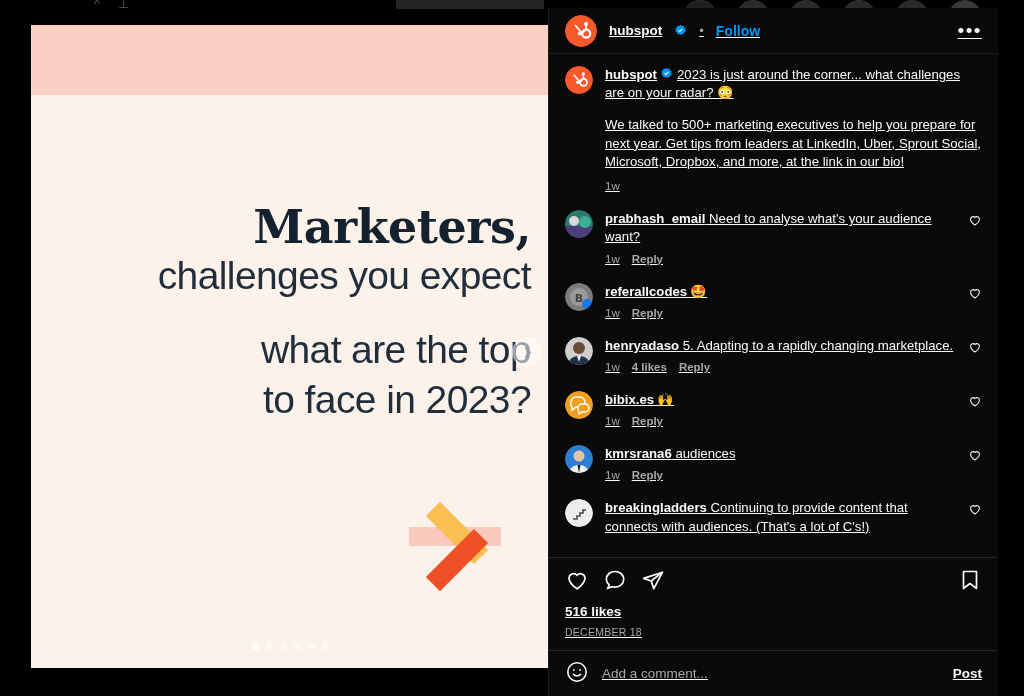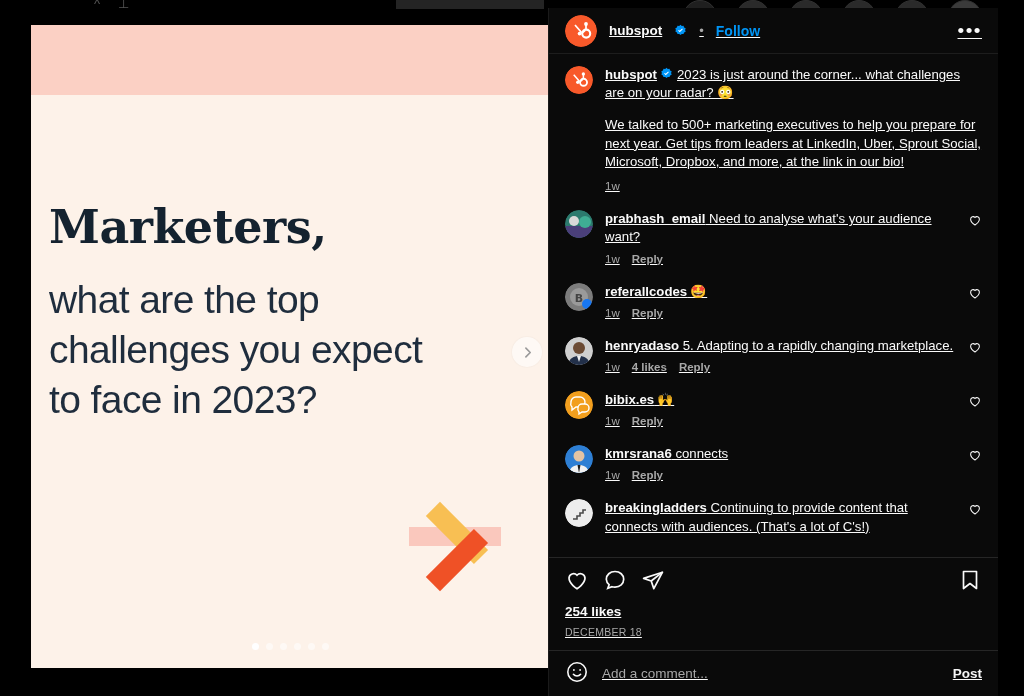--- a/index.html
+++ b/index.html
@@ -20,21 +20,21 @@
   .glyph-top { position:absolute; top:-4px; color:#555; font-size:13px; }
 
   
   .media {
     position:absolute; left:31px; top:25px; width:518px; height:643px;
     background:#fdf2e9; overflow:hidden;
   }
   .media-pinkband { position:absolute; left:0; top:0; width:100%; height:70px; background:#fbd0c4; }
   .media-copy {
     position:absolute; left:0; top:178px; width:100%;
-    text-align:left; color:#1c2b3a; padding:0 18px;
+    text-align:right; color:#1c2b3a; padding:0 18px;
   }
   .line-serif {
     font-family:"DejaVu Serif", serif; font-weight:700;
     font-size:46px; letter-spacing:-0.5px; line-height:1.05; color:#14222f;
   }
   .line-sans {
     font-family:"Liberation Sans", sans-serif; font-weight:400;
     font-size:39px; line-height:1.28; color:#1f2d3d; letter-spacing:-0.6px;
   }
   .l1 { margin-top:24px; }
@@ -141,22 +141,22 @@
     <span class="glyph-top" style="left:94px;">^</span>
     <span class="glyph-top" style="left:118px;">⊥</span>
     <div style="position:absolute;left:396px;top:0;width:148px;height:9px;background:#242424;"></div>
   </div>
 
   <div class="media">
     <div class="media-pinkband"></div>
 
     <div class="media-copy">
       <div class="line-serif">Marketers,</div>
+      <div class="line-sans">challenges you expect</div>
       <div class="line-sans l1">what are the top</div>
-      <div class="line-sans">challenges you expect</div>
       <div class="line-sans">to face in 2023?</div>
     </div>
 
     <div class="arrow-wrap">
       <div class="arrow-shaft"></div>
       <div class="arrow-up"></div>
       <div class="arrow-dn"></div>
     </div>
 
     <div class="dots">
@@ -355,21 +355,21 @@
               <g clip-path="url(#c5)">
                 <rect width="28" height="28" fill="#2e7fd4"></rect>
                 <circle cx="14" cy="11" r="5.5" fill="#e4c4a4"></circle>
                 <path d="M4 28c1-6 5.5-8 10-8s9 2 10 8z" fill="#f2f2f2"></path>
                 <path d="M12.5 20h3l-1.5 8z" fill="#1b1b1b"></path>
               </g>
             </svg>
           </span>
           <div class="cmt-main">
             <div class="cmt-text">
-              <span class="uname">kmrsrana6</span><span> connects</span>
+              <span class="uname">kmrsrana6</span><span> audiences</span>
             </div>
             <div class="cmt-meta">
               <span class="t">1w</span>
               <span>Reply</span>
             </div>
           </div>
           <span class="cmt-like">
             <svg width="14" height="14" viewBox="0 0 24 24" fill="none" stroke="#fafafa" stroke-width="1.8">
               <path d="M12 20.5s-7.5-4.8-7.5-10A4.3 4.3 0 0 1 12 7.7a4.3 4.3 0 0 1 7.5 2.8c0 5.2-7.5 10-7.5 10z"></path>
             </svg>
@@ -416,21 +416,21 @@
             <path d="M21.5 4.2 2.6 10.4l7.6 2.6 2.6 7.6z"></path>
             <path d="M21.5 4.2 10.2 13"></path>
           </svg>
         </span>
         <span class="act-btn act-save">
           <svg width="24" height="24" viewBox="0 0 24 24" fill="none" stroke="#fafafa" stroke-width="1.7" stroke-linejoin="round">
             <path d="M5.5 3.5h13v17l-6.5-5-6.5 5z"></path>
           </svg>
         </span>
       </div>
-      <div class="likes">254 likes</div>
+      <div class="likes">516 likes</div>
       <div class="date">DECEMBER 18</div>
     </div>
 
     <div class="panel-addcmt">
       <span>
         <svg width="24" height="24" viewBox="0 0 24 24" fill="none" stroke="#fafafa" stroke-width="1.6">
           <circle cx="12" cy="12" r="9.2"></circle>
           <circle cx="8.9" cy="10" r="0.9" fill="#fafafa" stroke="none"></circle>
           <circle cx="15.1" cy="10" r="0.9" fill="#fafafa" stroke="none"></circle>
           <path d="M8.4 14.3a4.6 4.6 0 0 0 7.2 0" stroke-linecap="round"></path>

